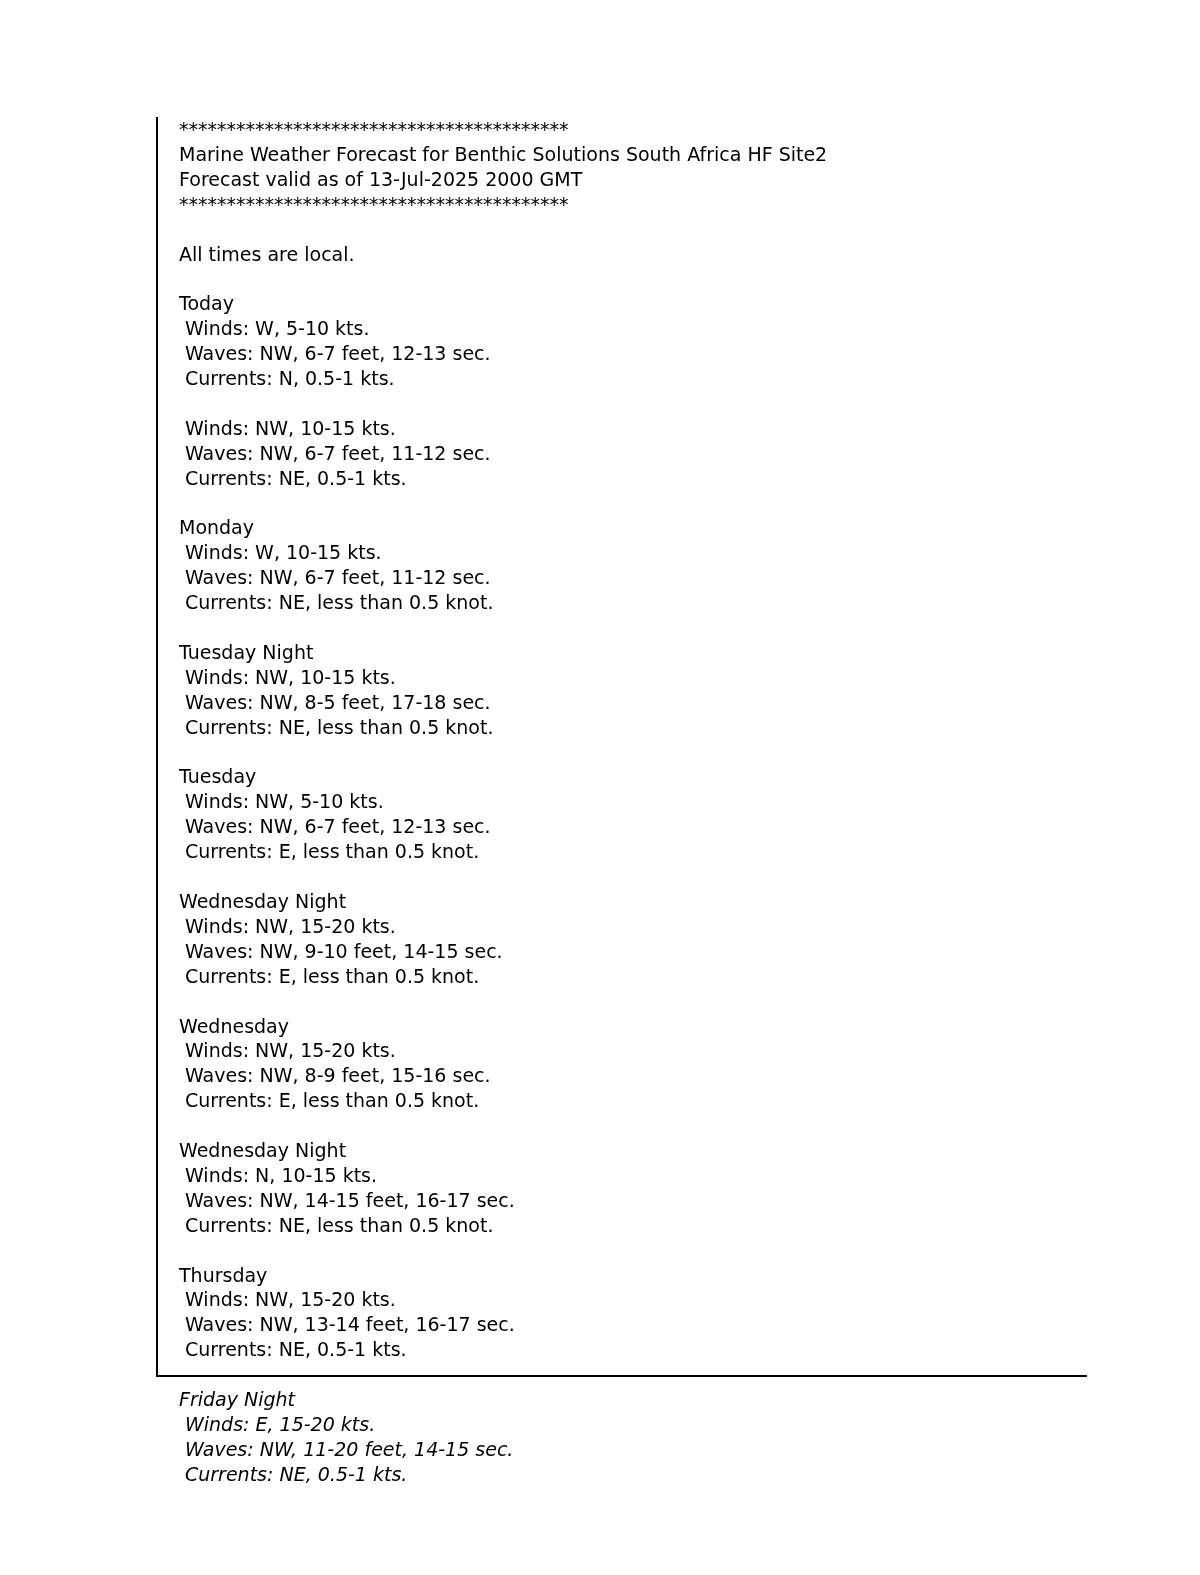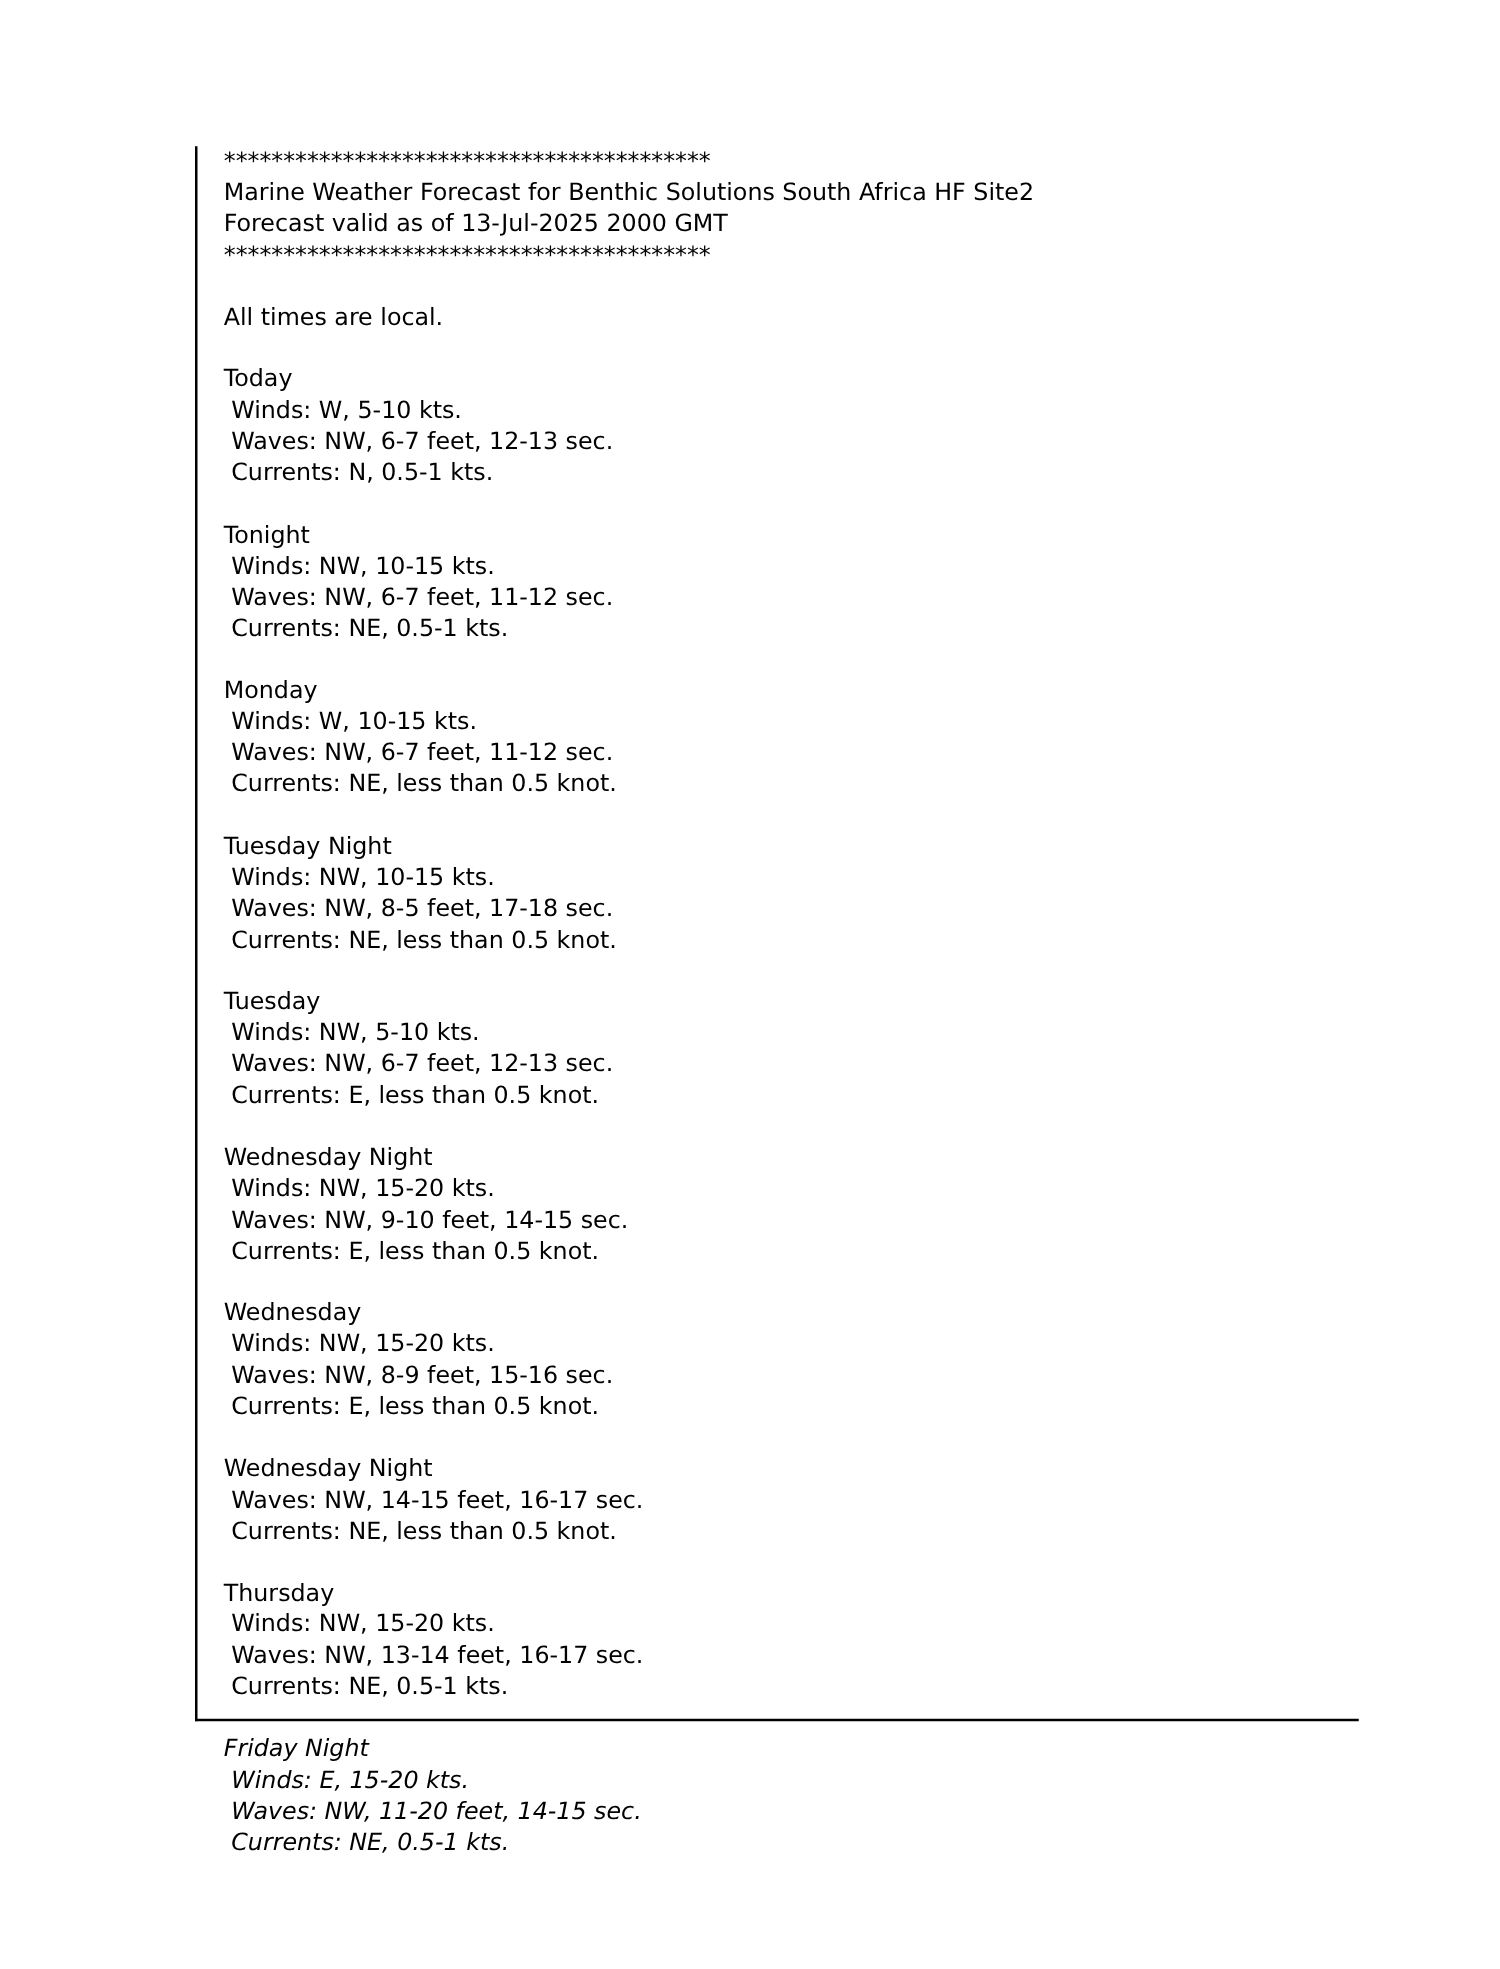--- a/index.html
+++ b/index.html
@@ -67,21 +67,20 @@
     <div class="line">All times are local.</div>
 
     <div class="section">
       <div class="line">Today</div>
       <div class="line detail">Winds: W, 5-10 kts.</div>
       <div class="line detail">Waves: NW, 6-7 feet, 12-13 sec.</div>
       <div class="line detail">Currents: N, 0.5-1 kts.</div>
     </div>
 
     <div class="section">
-      <div class="line">Tonight</div>
       <div class="line detail">Winds: NW, 10-15 kts.</div>
       <div class="line detail">Waves: NW, 6-7 feet, 11-12 sec.</div>
       <div class="line detail">Currents: NE, 0.5-1 kts.</div>
     </div>
 
     <div class="section">
       <div class="line">Monday</div>
       <div class="line detail">Winds: W, 10-15 kts.</div>
       <div class="line detail">Waves: NW, 6-7 feet, 11-12 sec.</div>
       <div class="line detail">Currents: NE, less than 0.5 knot.</div>
@@ -110,20 +109,21 @@
 
     <div class="section">
       <div class="line">Wednesday</div>
       <div class="line detail">Winds: NW, 15-20 kts.</div>
       <div class="line detail">Waves: NW, 8-9 feet, 15-16 sec.</div>
       <div class="line detail">Currents: E, less than 0.5 knot.</div>
     </div>
 
     <div class="section">
       <div class="line">Wednesday Night</div>
+      <div class="line detail">Winds: N, 10-15 kts.</div>
       <div class="line detail">Waves: NW, 14-15 feet, 16-17 sec.</div>
       <div class="line detail">Currents: NE, less than 0.5 knot.</div>
     </div>
 
     <div class="section">
       <div class="line">Thursday</div>
       <div class="line detail">Winds: NW, 15-20 kts.</div>
       <div class="line detail">Waves: NW, 13-14 feet, 16-17 sec.</div>
       <div class="line detail">Currents: NE, 0.5-1 kts.</div>
     </div>

